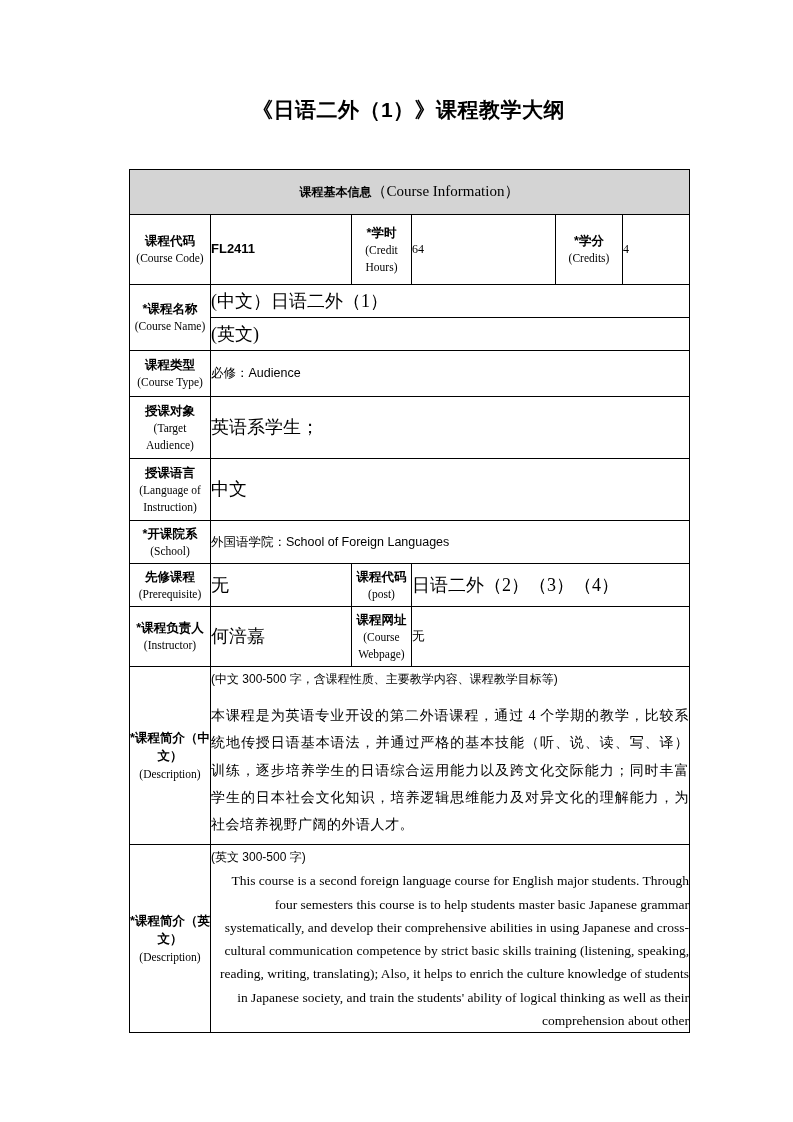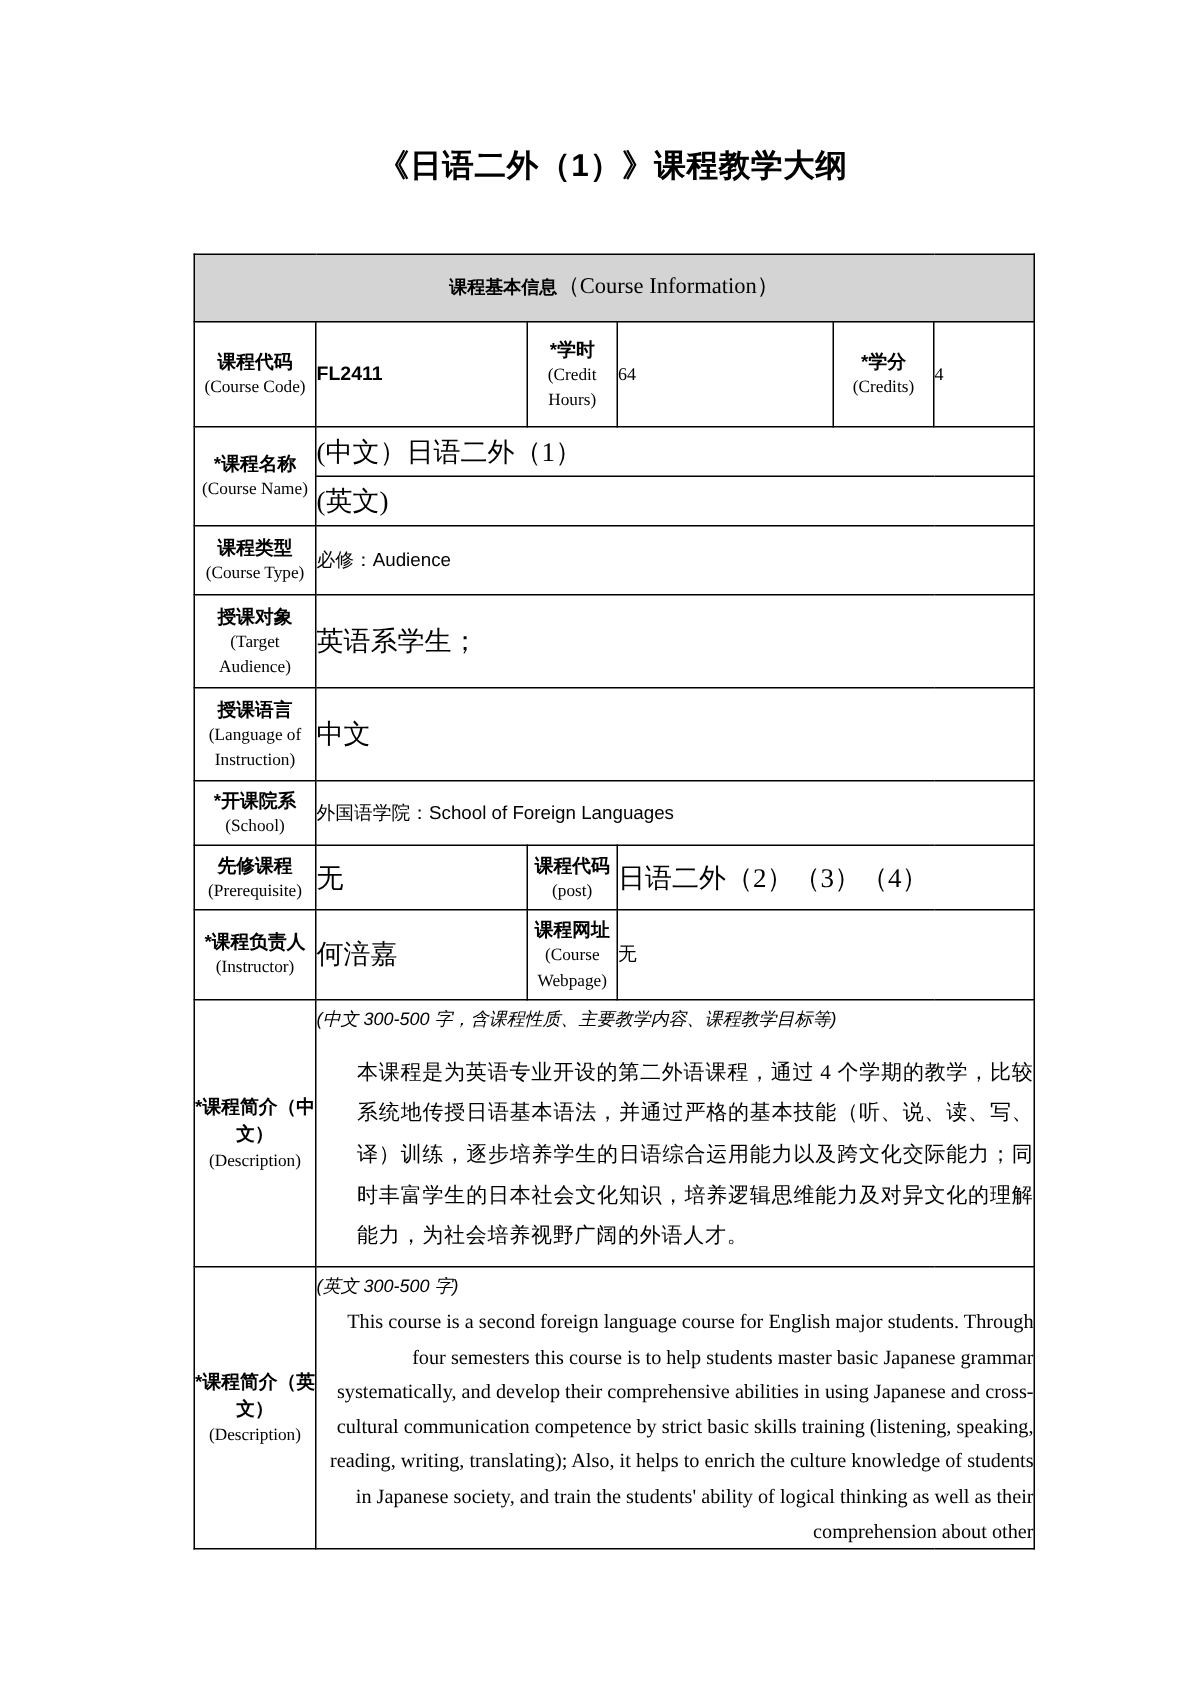--- a/index.html
+++ b/index.html
@@ -108,32 +108,30 @@
   }
   td.value.top { vertical-align: top; }
 
   
   .desc-note {
     font-size: 12px;
     font-family: "Liberation Sans", "DejaVu Sans", sans-serif;
     display: block;
     padding: 3px 0 2px 0;
     line-height: 1.5;
-    font-style: italic;
   }
   .desc-cn {
     display: block;
     font-family: "Liberation Serif", "DejaVu Serif", serif;
     font-size: 14px;
     line-height: 1.95;
     text-align: justify;
     letter-spacing: 0.5px;
     padding-top: 12px;
     padding-bottom: 6px;
-    margin-left: 27px;
   }
   .desc-en {
     display: block;
     font-family: "Liberation Serif", "DejaVu Serif", serif;
     font-size: 13.5px;
     line-height: 1.72;
     text-align: right;
     padding-top: 1px;
   }
   .cell-clip {

